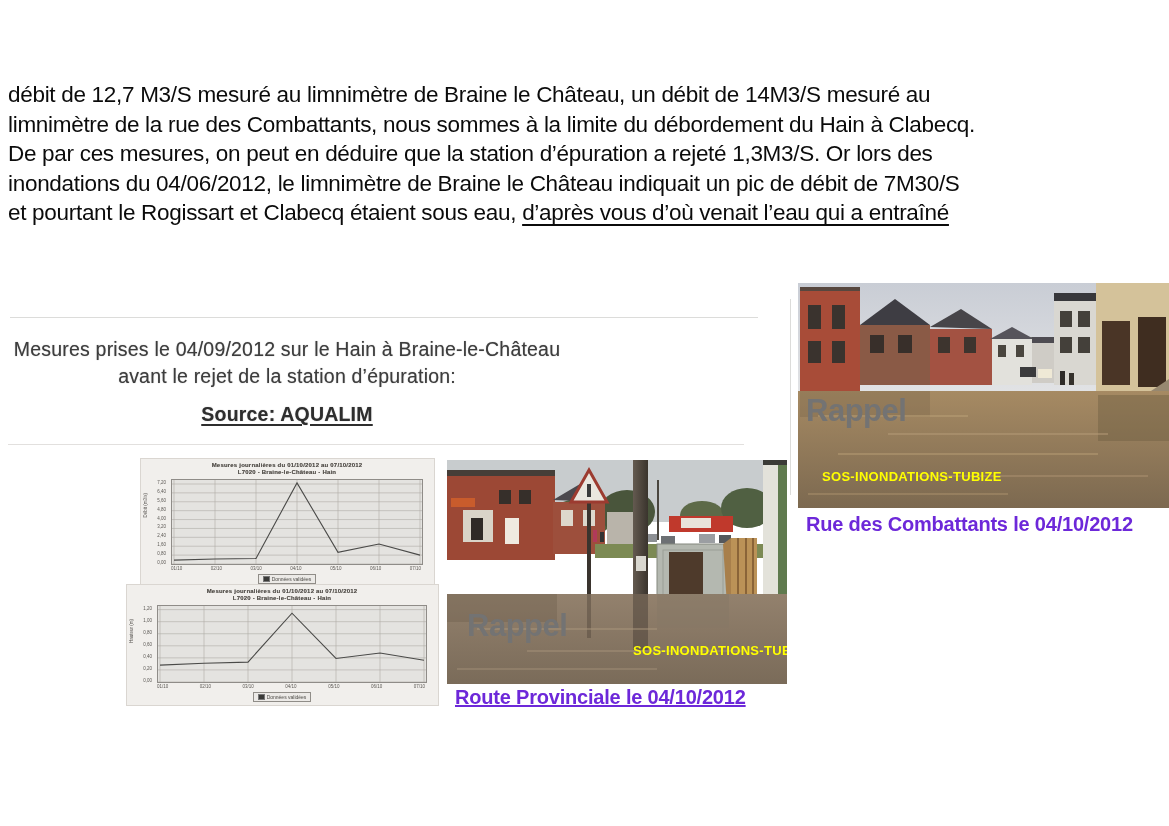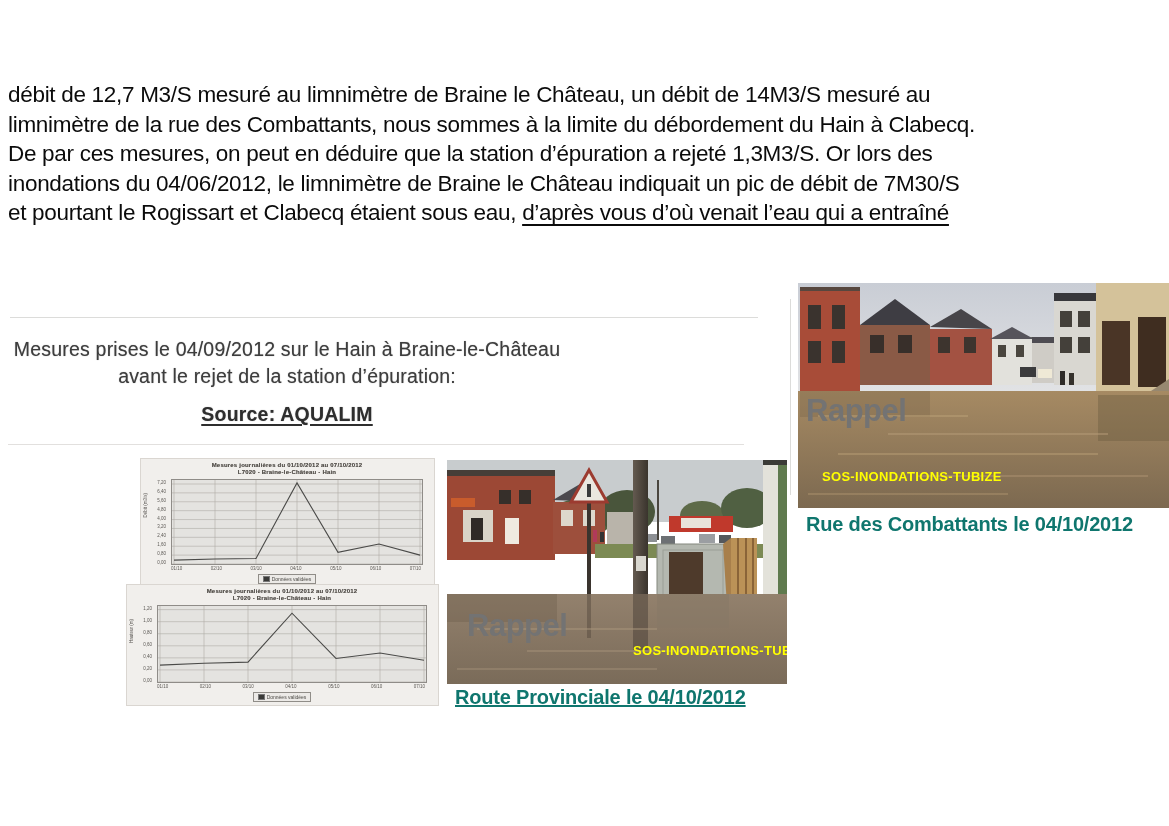--- a/index.html
+++ b/index.html
@@ -39,21 +39,21 @@
   .legend{display:flex;justify-content:center;margin-top:3px;}
   .legend-box{display:flex;align-items:center;gap:2px;border:1px solid #908d88;background:#eceae7;
         padding:1px 4px;font-size:5px;color:#4c4a46;}
   .swatch{width:5px;height:4px;background:#3a3a38;border:1px solid #777;display:inline-block;}
 
   
   .photo{position:absolute;overflow:hidden;}
   .photo svg{display:block;}
   .rappel{position:absolute;font-size:31px;font-weight:bold;color:#737373;letter-spacing:-.5px;}
   .watermark{position:absolute;font-size:13px;font-weight:bold;color:#ffff00;letter-spacing:.3px;white-space:nowrap;}
-  .caption{position:absolute;font-size:20px;font-weight:bold;color:#0f766e;letter-spacing:-.2px;white-space:nowrap;}
+  .caption{position:absolute;font-size:20px;font-weight:bold;color:#6d28d9;letter-spacing:-.2px;white-space:nowrap;}
 </style>
 </head>
 <body>
 
 <div class="intro">
   <div class="line"><span>débit de 12,7 M3/S mesuré au limnimètre de Braine le Château, un débit de 14M3/S mesuré au</span><span class="u"></span></div>
   <div class="line"><span>limnimètre de la rue des Combattants, nous sommes à la limite du débordement du Hain à Clabecq.</span><span class="u"></span></div>
   <div class="line"><span>De par ces mesures, on peut en déduire que la station d’épuration a rejeté 1,3M3/S. Or lors des</span><span class="u"></span></div>
   <div class="line"><span>inondations du 04/06/2012, le limnimètre de Braine le Château indiquait un pic de débit de 7M30/S</span><span class="u"></span></div>
   <div class="line"><span>et pourtant le Rogissart et Clabecq étaient sous eau, </span><span class="u">d’après vous d’où venait l’eau qui a entraîné</span></div>

